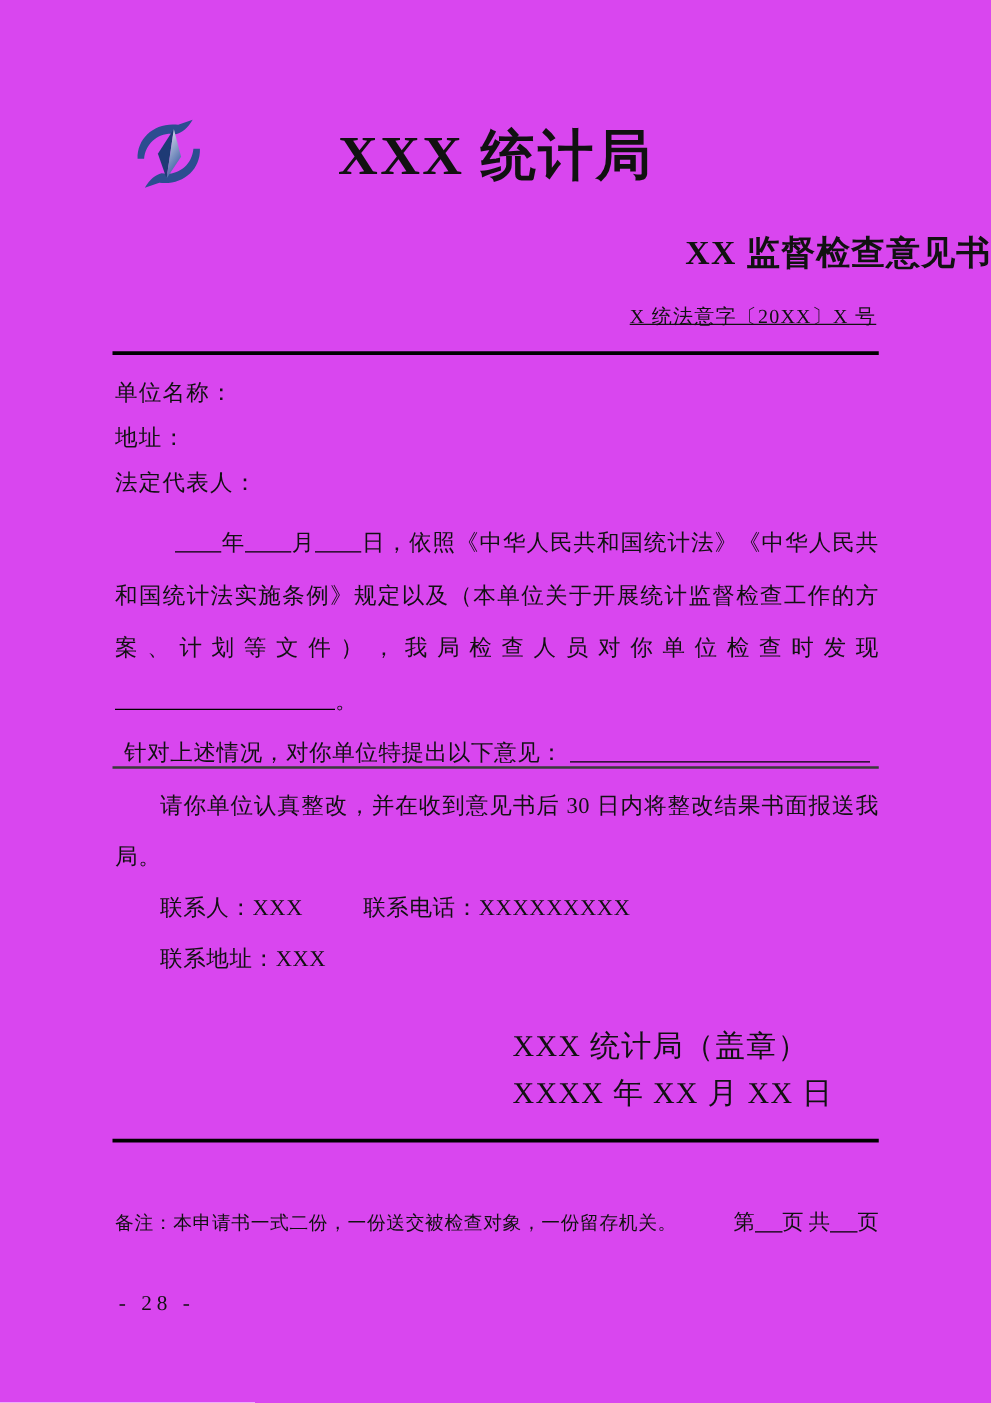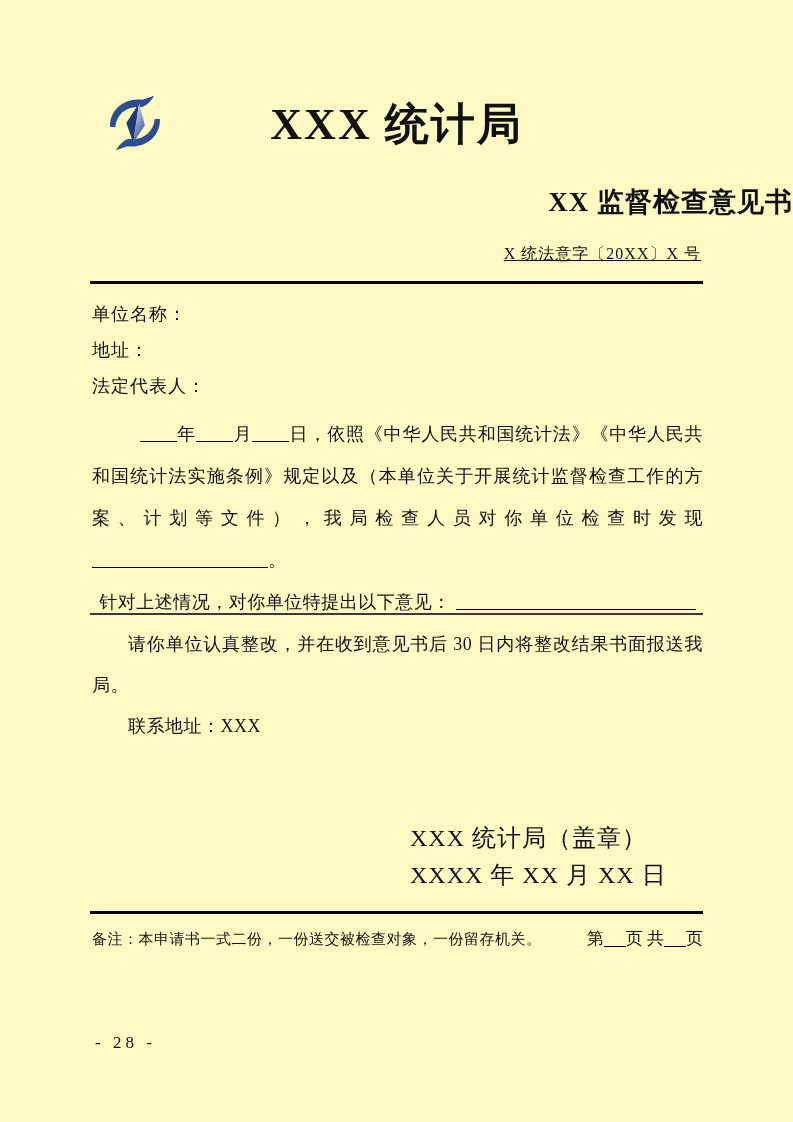--- a/index.html
+++ b/index.html
@@ -1,20 +1,20 @@
 <!DOCTYPE html>
 <html lang="zh"><head>
 <meta charset="utf-8">
 <style>
   html, body { margin: 0; padding: 0; background: #ffffff; }
   .page {
     position: relative;
     width: 793px;
     height: 1122px;
-    background: #fef9c3;
+    background: #d946ef;
     font-family: "Liberation Serif", "DejaVu Serif", serif;
     color: #111111;
     overflow: hidden;
   }
 
   
   .logo {
     position: absolute;
     left: 106px;
     top: 91px;
@@ -106,21 +106,21 @@
   
   .remark-row {
     position: absolute;
     top: 926px;
     left: 92px;
     right: 90px;
     display: flex;
     justify-content: space-between;
     align-items: baseline;
   }
-  .remark-note { font-size: 15px; line-height: 26px; letter-spacing: 0.5px; }
+  .remark-note { font-size: 15px; line-height: 26px; letter-spacing: 0.5px; margin-top: 40px; }
   .pagination  { font-size: 17px; line-height: 26px; white-space: nowrap; }
 
   .page-number {
     position: absolute;
     top: 1033px;
     left: 95px;
     font-size: 17px;
     letter-spacing: 4px;
   }
 
@@ -175,20 +175,23 @@
     <div class="para-follow">
       <span>针对上述情况，对你单位特提出以下意见：</span> <span class="blank w-opinion"></span>
     </div>
   </div>
 
   <div class="rule rule-thin-mid"></div>
 
   <div class="section-2">
     <div class="p-indent">请你单位认真整改，并在收到意见书后 30 日内将整改结果书面报送我局。</div>
     <div class="contact-row">
+      <span>联系人：</span><span>XXX</span><span class="contact-phone">联系电话：</span><span>XXXXXXXXX</span>
+    </div>
+    <div class="contact-row">
       <span>联系地址：</span><span>XXX</span>
     </div>
   </div>
 
   <div class="signature">
     <div>XXX 统计局（盖章）</div>
     <div>XXXX 年 XX 月 XX 日</div>
   </div>
 
   <div class="rule rule-thick-bottom"></div>

